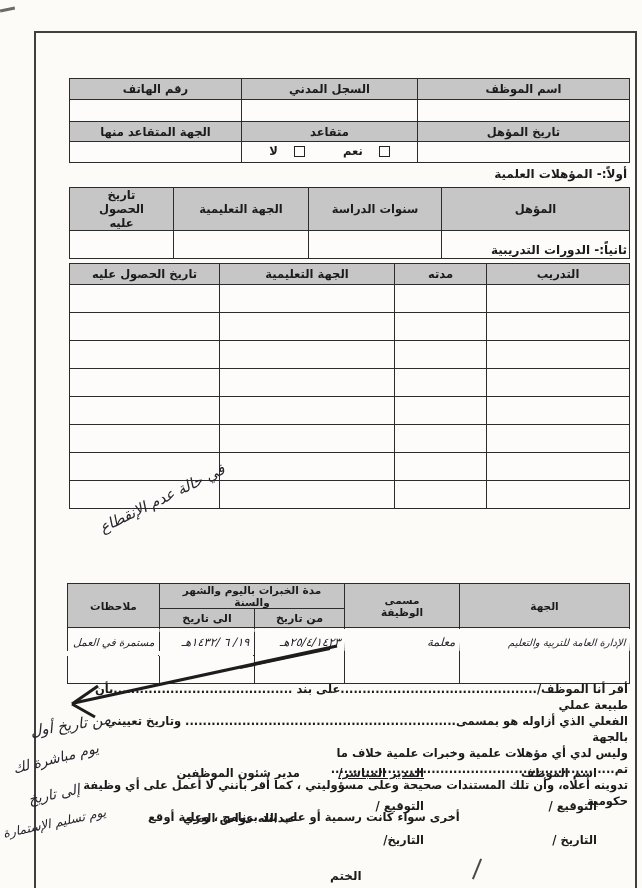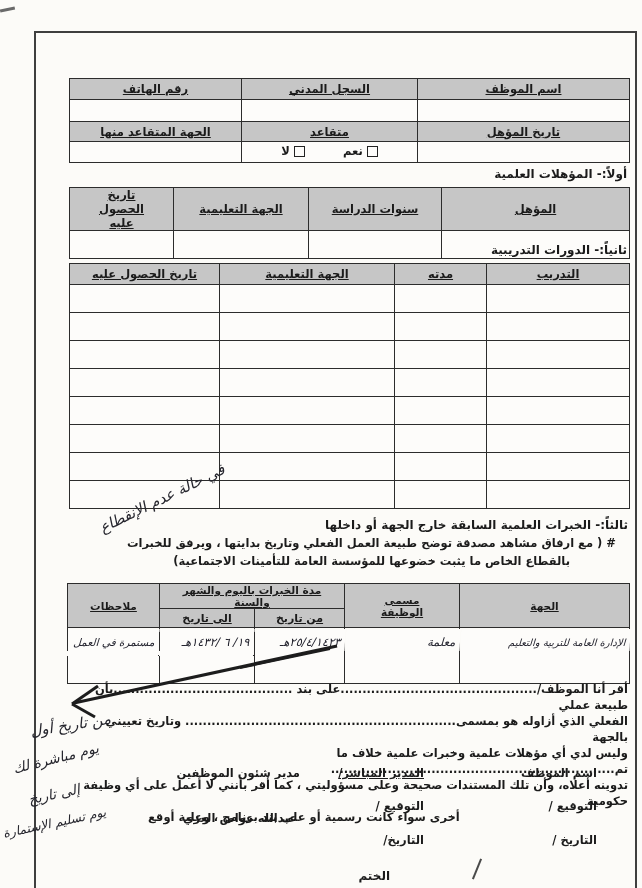--- a/index.html
+++ b/index.html
@@ -10,58 +10,58 @@
   }
   .frame{position:absolute;left:34px;top:31px;right:5px;bottom:-4px;
     border-top:2px solid #3f3f3f;border-left:2px solid #3f3f3f;border-right:2px solid #3f3f3f;}
   .corner-mark{position:absolute;left:0px;top:8px;width:15px;height:3px;background:#6a6a6a;transform:rotate(-12deg);}
   .title{position:absolute;left:90px;top:33px;width:500px;text-align:center;font-weight:bold;}
   .title .l1{font-size:13px;line-height:19px;}
   .title .l2{font-size:12.5px;line-height:19px;}
   table{border-collapse:collapse;table-layout:fixed;}
   table, td, th{border:1px solid #2c2c2c;}
   table{border-width:1.5px;}
-  th{background:#c6c6c6;font-size:11.5px;font-weight:bold;padding:0 20px;text-decoration:underline;}
+  th{background:#c6c6c6;font-size:11.5px;font-weight:bold;padding:0 20px;}
   td{font-size:11.5px;padding:0 4px;background:#fdfcfa;}
   .t1{position:absolute;top:78px;right:12px;width:560px;}
   .t1 .r1 th{height:20px;}
   .t1 .r2 td{height:21px;}
   .t1 .r3 th{height:19px;}
   .t1 .r4 td{height:20px;}
   .sec-label{position:absolute;right:15px;font-weight:bold;font-size:12px;text-align:right;width:600px;}
   .t2{position:absolute;top:187px;right:12px;width:560px;}
   .t2 th{height:20px;}
   .t2 td{height:27px;}
   .t3{position:absolute;top:263px;right:12px;width:560px;}
   .t3 th{height:20px;}
   .t3 td{height:27px;}
   .t4{position:absolute;top:583px;right:12px;width:562px;}
   .t4 .h1 th{height:16px;font-size:10.5px;}
   .t4 .h2 th{height:18px;font-size:11px;}
   .t4 .d1 td{height:27px;}
   .t4 .d2 td{height:27px;}
-  .cb-group{display:inline-flex;align-items:center;gap:4px;direction:rtl;}
+  .cb-group{display:inline-flex;align-items:center;gap:16px;direction:rtl;}
   .cb-box{display:inline-block;width:9px;height:9px;border:1.5px solid #222;background:#fdfcfa;}
   .cb-cell{text-align:center;font-weight:bold;}
   .cb-cell .spacer{display:inline-block;width:38px;}
   .notes-block{position:absolute;right:14px;top:516px;width:614px;text-align:right;font-weight:bold;}
   .notes-block .n0{font-size:12px;line-height:18px;}
   .notes-block .n1{font-size:11.5px;line-height:18px;padding-right:12px;}
   .notes-block .n2{font-size:11.5px;line-height:18px;padding-right:58px;}
   .decl{position:absolute;right:14px;left:70px;top:681px;text-align:right;font-weight:bold;font-size:11.5px;line-height:16px;}
   .decl .l5{padding-left:78px;text-align:left;}
   .hand{font-style:italic;color:#23232e;font-weight:400;transform:skewX(-3deg);}
   .hand-note{position:absolute;font-style:italic;color:#26262e;white-space:nowrap;}
   .hw-diag{left:48px;top:500px;width:185px;font-size:15px;transform:rotate(-26deg);}
   .mn1{left:30px;top:716px;font-size:15px;transform:rotate(-9deg);}
   .mn2{left:12px;top:750px;font-size:14px;transform:rotate(-14deg);}
   .mn3{left:28px;top:786px;font-size:14px;transform:rotate(-12deg);}
   .mn4{left:2px;top:815px;font-size:12.5px;transform:rotate(-12deg);}
   .sig-label{position:absolute;font-weight:bold;font-size:11.5px;white-space:nowrap;text-align:right;}
-  .stamp{position:absolute;left:330px;top:869px;width:60px;text-align:right;font-weight:bold;font-size:12px;}
+  .stamp{position:absolute;left:330px;top:869px;width:60px;text-align:left;font-weight:bold;font-size:12px;}
   .slash-mark{position:absolute;left:476px;top:858px;width:2px;height:22px;background:#4a4a4a;transform:rotate(22deg);}
   svg.overlay{position:absolute;left:0;top:0;pointer-events:none;}
   .cell-entity{font-size:10px;}
   .cell-notes{font-size:10.5px;}
 </style>
 </head>
 <body>
 
 <div class="page">
   <div class="frame"></div>
@@ -193,25 +193,20 @@
           <td></td>
           <td></td>
           <td></td>
           <td></td>
         </tr>
   </tbody>
     </table>
 
   <div class="hand-note hw-diag">في حالة عدم الإنقطاع</div>
 
-  <div class="notes-block">
-    <div class="n0">ثالثاً:- الخبرات العلمية السابقة خارج الجهة أو داخلها</div>
-    <div class="n1"># ( مع ارفاق مشاهد مصدقة توضح طبيعة العمل الفعلي وتاريخ بدايتها ، ويرفق للخبرات</div>
-    <div class="n2">بالقطاع الخاص ما يثبت خضوعها للمؤسسة العامة للتأمينات الاجتماعية)</div>
-  </div>
 
   <table class="t4">
     <colgroup>
         <col style="width:170px">
         <col style="width:115px">
         <col style="width:90px">
         <col style="width:95px">
         <col style="width:92px">
       </colgroup>
     <tbody>

